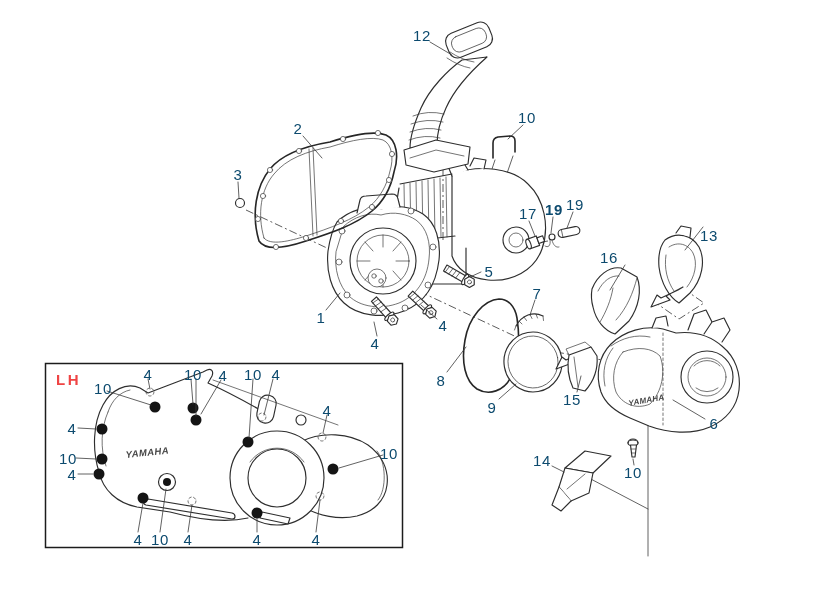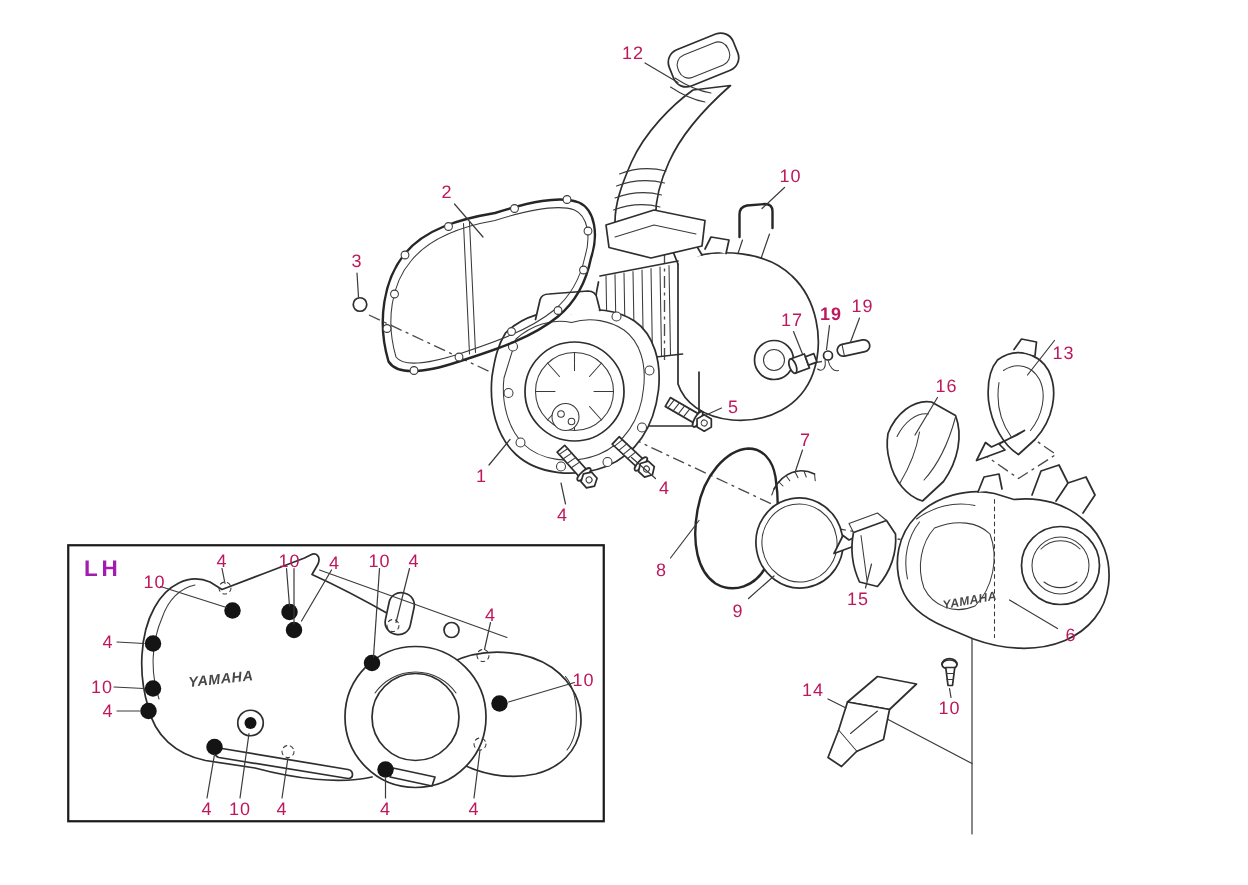--- a/index.html
+++ b/index.html
@@ -1,23 +1,23 @@
 <!DOCTYPE html>
 <html><head>
 <meta charset="utf-8">
 <style>
   html,body{margin:0;padding:0;background:#ffffff;}
   .stage{position:relative;width:832px;height:590px;background:#fff;overflow:hidden;
          font-family:"Liberation Sans",sans-serif;}
   .stage svg{position:absolute;left:0;top:0;}
   .layer{position:absolute;left:0;top:0;width:832px;height:590px;pointer-events:none;}
-  .callout{position:absolute;transform:translate(-50%,-50%);font-size:12px;color:#be185d;
+  .callout{position:absolute;transform:translate(-50%,-50%);font-size:15px;color:#0c4a6e;
            letter-spacing:.6px;white-space:nowrap;}
   .lh-label{position:absolute;left:56px;top:371px;font-size:15px;font-weight:bold;
-            letter-spacing:2.5px;color:#a21caf;}
+            letter-spacing:2.5px;color:#ef4444;}
   
   .s1{stroke:#2e2e2e;stroke-width:1.15;fill:none;stroke-linecap:round;stroke-linejoin:round;}
   .s0{stroke:#3a3a3a;stroke-width:.7;fill:none;stroke-linecap:round;stroke-linejoin:round;}
   .s2{stroke:#262626;stroke-width:1.6;fill:none;stroke-linecap:round;stroke-linejoin:round;}
   .fw{fill:#ffffff;}
   .dd{stroke:#4a4a4a;stroke-width:.9;fill:none;stroke-dasharray:8 3 2 3;}
   .ld{stroke:#3a3a3a;stroke-width:.8;fill:none;stroke-linecap:round;}
   .dot{fill:#141414;stroke:none;}
   .dash{stroke-dasharray:2.5 2.5;}
   .logo{font:italic 700 8px "Liberation Sans",sans-serif;fill:#474747;letter-spacing:.3px;}
@@ -299,21 +299,21 @@
       <div class="callout" style="left: 714px; top: 423px;">6</div>
       <div class="callout" style="left: 537px; top: 293px;">7</div>
       <div class="callout" style="left: 441px; top: 380px;">8</div>
       <div class="callout" style="left: 492px; top: 407px;">9</div>
       <div class="callout" style="left: 633px; top: 472px;">10</div>
       <div class="callout" style="left: 527px; top: 117px;">10</div>
       <div class="callout" style="left: 422px; top: 35px;">12</div>
       <div class="callout" style="left: 709px; top: 235px;">13</div>
       <div class="callout" style="left: 542px; top: 460px;">14</div>
       <div class="callout" style="left: 572px; top: 399px;">15</div>
-      <div class="callout" style="left: 631px; top: 257px; text-align: right;">16</div>
+      <div class="callout" style="left: 609px; top: 257px; text-align: right;">16</div>
       <div class="callout" style="left: 528px; top: 213px;">17</div>
       <div class="callout" style="left: 575px; top: 204px;">19</div>
       <div class="callout" style="left: 554px; top: 209px; font-weight: bold;">19</div>
     </div>
   <div class="layer">
 
   <div class="callout" style="left: 103px; top: 388px;">10</div>
       <div class="callout" style="left: 148px; top: 374px;">4</div>
       <div class="callout" style="left: 193px; top: 374px;">10</div>
       <div class="callout" style="left: 223px; top: 375px;">4</div>

